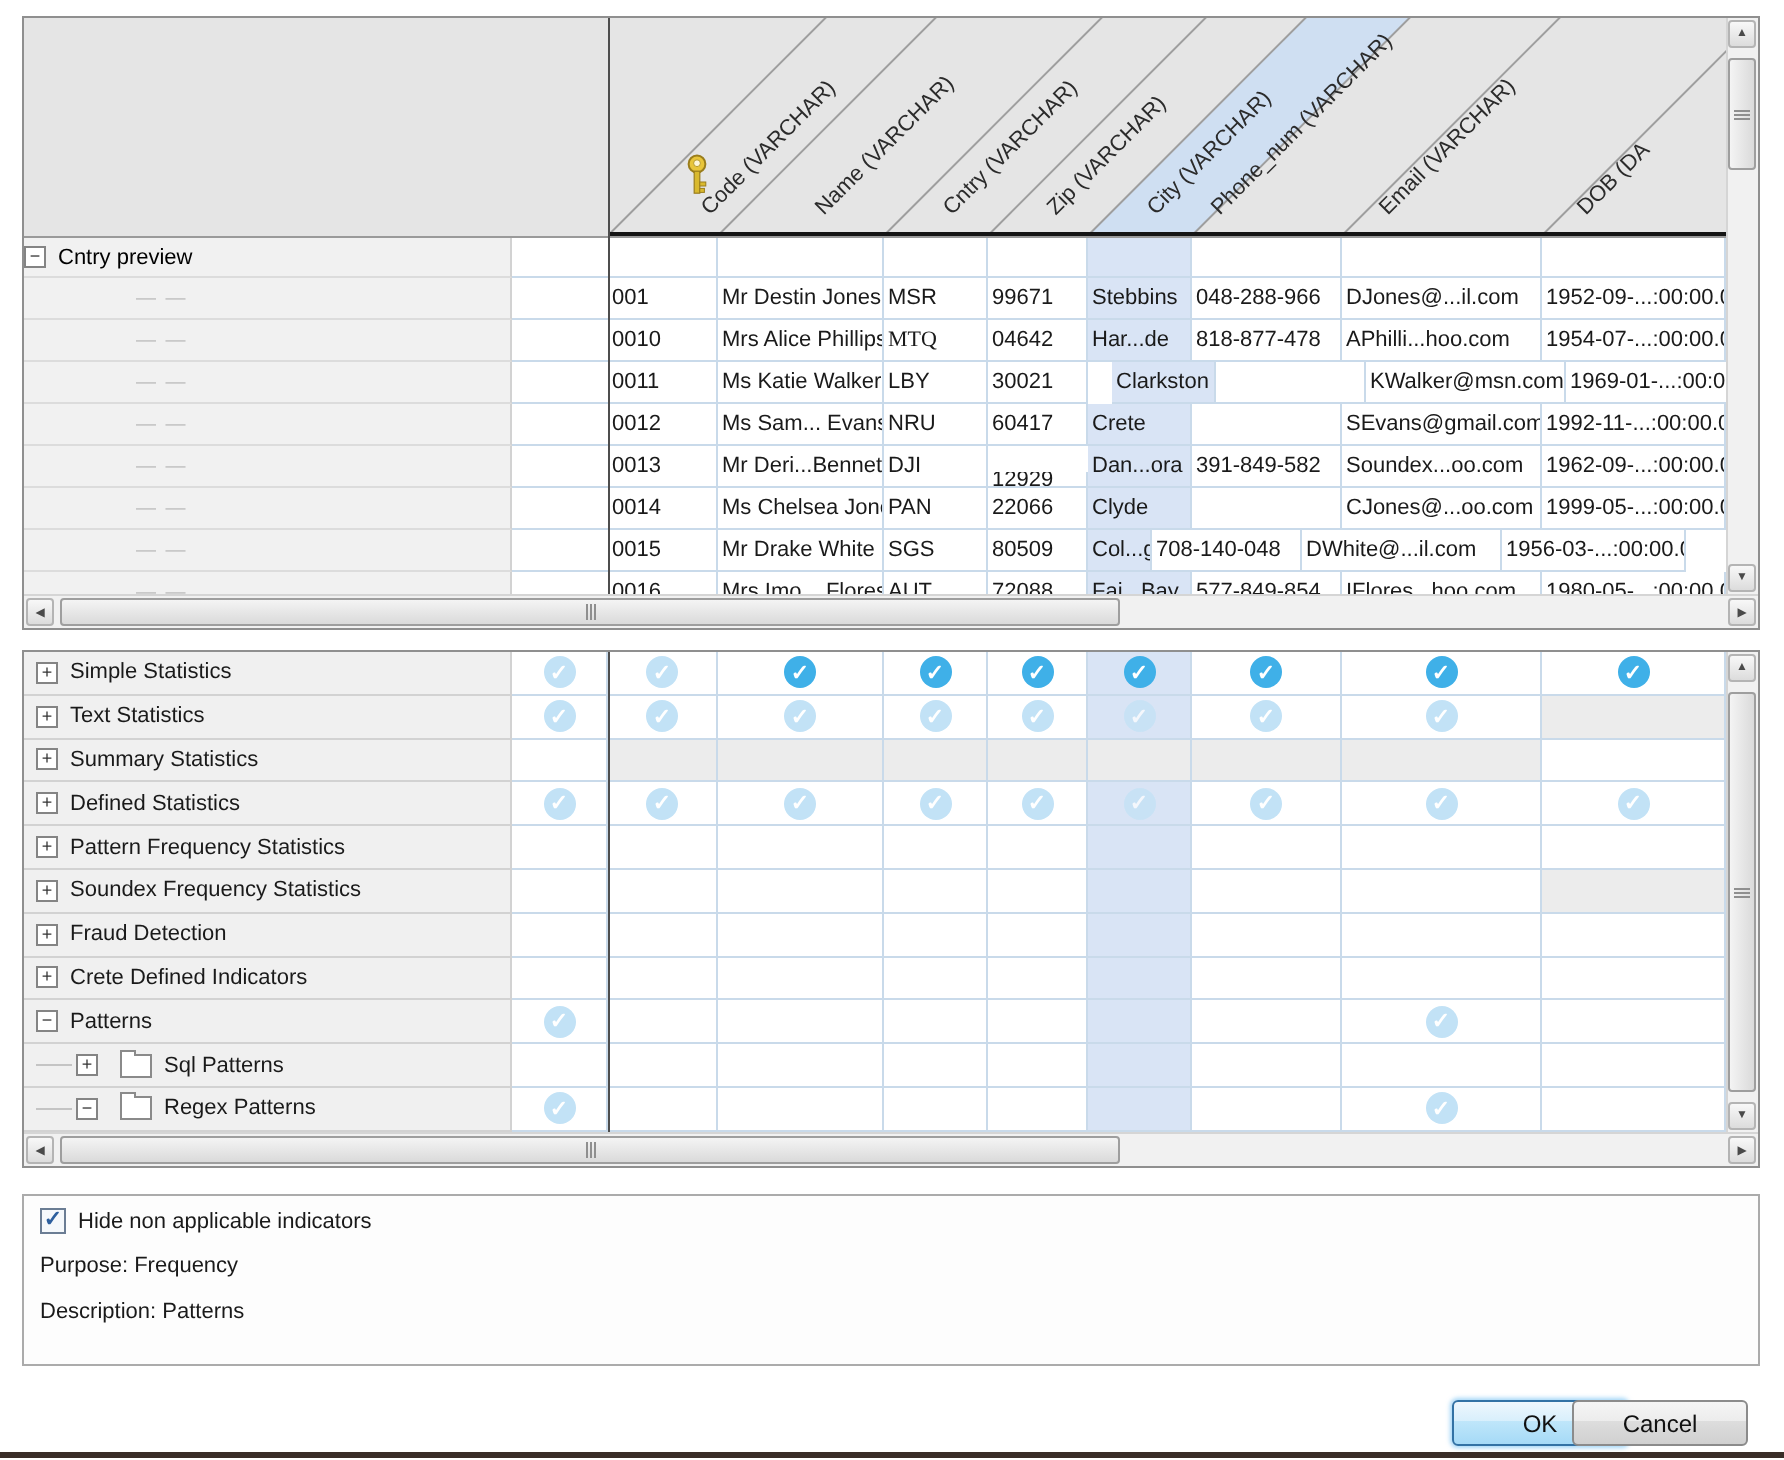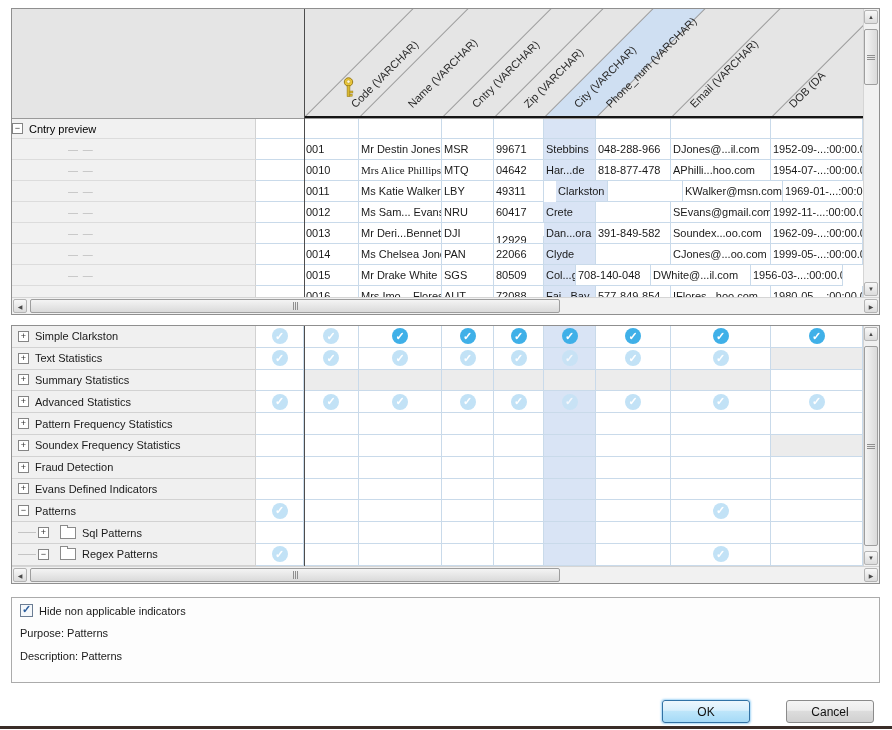--- a/index.html
+++ b/index.html
@@ -64,21 +64,21 @@
   
   .info-panel{position:absolute;left:11px;top:597px;width:869px;height:86px;border:1px solid #ababab;background:#fdfdfd;box-sizing:border-box;}
   .chk-row{position:absolute;left:8px;top:6px;display:flex;align-items:center;}
   .checkbox{width:13px;height:13px;border:1px solid #6b7d94;background:#f5f8fb;display:inline-flex;align-items:center;justify-content:center;margin-right:6px;box-sizing:border-box;}
   .cbmark{color:#2d5f9e;font-size:11px;font-weight:bold;margin-top:-2px;}
   .purpose-line{position:absolute;left:8px;top:29px;}
   .desc-line{position:absolute;left:8px;top:52px;}
 
   
   .btn{position:absolute;top:700px;width:88px;height:23px;font-family:"Liberation Sans",sans-serif;font-size:12px;color:#111;border-radius:3px;cursor:default;}
-  .btn.ok{left:662px;border:1px solid #3272a5;background:linear-gradient(#eef7fd,#d8effc 45%,#bfe6fa 46%,#a5daf7);box-shadow:0 0 2px 1px rgba(90,180,240,.55);}
+  .btn.ok{left:726px;border:1px solid #3272a5;background:linear-gradient(#eef7fd,#d8effc 45%,#bfe6fa 46%,#a5daf7);box-shadow:0 0 2px 1px rgba(90,180,240,.55);}
   .btn.cancel{left:786px;border:1px solid #8b8b8b;background:linear-gradient(#f5f5f5,#ececec 45%,#dddddd 46%,#d0d0d0);}
   .bottom-line{position:absolute;left:0;top:726px;width:892px;height:3px;background:#3a2d28;}
 </style>
 </head>
 <body>
 
 <div class="screen">
 
   <div class="tgrid">
     <div class="hdr" id="hdr-dyn">
@@ -139,37 +139,37 @@
           <div class="cell datacell" style="width: 75px;">048-288-966</div>
           <div class="cell datacell" style="width: 100px;">DJones@...il.com</div>
           <div class="cell datacell" style="width: 92px;">1952-09-...:00:00.0</div>
         </div>
         <div class="row" style="height: 21px;">
           <div class="cell treecell" style="width: 244px;">
             <span class="dashes">— —</span>
           </div>
           <div class="cell narrowcell" style="width: 48px;"></div>
           <div class="cell datacell" style="width: 55px;">0010</div>
-          <div class="cell datacell" style="width: 83px; font-family: Liberation Serif, serif;">Mrs Alice Phillips</div>
-          <div class="cell datacell" style="width: 52px;">MTQ</div>
+          <div class="cell datacell" style="width: 83px;">Mrs Alice Phillips</div>
+          <div class="cell datacell" style="width: 52px; font-family: Liberation Serif, serif;">MTQ</div>
           <div class="cell datacell" style="width: 50px;">04642</div>
           <div class="cell datacell city" style="width: 52px;">Har...de</div>
           <div class="cell datacell" style="width: 75px;">818-877-478</div>
           <div class="cell datacell" style="width: 100px;">APhilli...hoo.com</div>
           <div class="cell datacell" style="width: 92px;">1954-07-...:00:00.0</div>
         </div>
         <div class="row" style="height: 21px;">
           <div class="cell treecell" style="width: 244px;">
             <span class="dashes">— —</span>
           </div>
           <div class="cell narrowcell" style="width: 48px;"></div>
           <div class="cell datacell" style="width: 55px;">0011</div>
           <div class="cell datacell" style="width: 83px;">Ms Katie Walker</div>
           <div class="cell datacell" style="width: 52px;">LBY</div>
-          <div class="cell datacell" style="width: 50px;">49311</div>
+          <div class="cell datacell" style="width: 50px;">30021</div>
           <div class="cell datacell city" style="width: 52px; margin-left: 12px;">Clarkston</div>
           <div class="cell datacell" style="width: 75px;"></div>
           <div class="cell datacell" style="width: 100px;">KWalker@msn.com</div>
           <div class="cell datacell" style="width: 92px;">1969-01-...:00:00.0</div>
         </div>
         <div class="row" style="height: 21px;">
           <div class="cell treecell" style="width: 244px;">
             <span class="dashes">— —</span>
           </div>
           <div class="cell narrowcell" style="width: 48px;"></div>
@@ -255,21 +255,21 @@
       <div class="sb-btn right">▶</div>
     </div>
   </div>
 
   <div class="bgrid">
     <div class="frozen" style="height:240px;"></div>
     <div class="rowszone" id="indicator-rows">
         <div class="row" style="height: 21.8px;">
           <div class="cell labelcell" style="width: 244px;">
             <span class="exp">+</span>
-            <span>Simple Clarkston</span>
+            <span>Simple Statistics</span>
           </div>
           <div class="cell checkcell" style="width: 48px;">
             <span class="chk light">✓</span>
           </div>
           <div class="cell checkcell" style="width: 55px;">
             <span class="chk light">✓</span>
           </div>
           <div class="cell checkcell" style="width: 83px;">
             <span class="chk solid">✓</span>
           </div>
@@ -334,21 +334,21 @@
           <div class="cell checkcell na" style="width: 52px;"></div>
           <div class="cell checkcell na" style="width: 50px;"></div>
           <div class="cell checkcell city na" style="width: 52px;"></div>
           <div class="cell checkcell na" style="width: 75px;"></div>
           <div class="cell checkcell na" style="width: 100px;"></div>
           <div class="cell checkcell" style="width: 92px;"></div>
         </div>
         <div class="row" style="height: 21.8px;">
           <div class="cell labelcell" style="width: 244px;">
             <span class="exp">+</span>
-            <span>Advanced Statistics</span>
+            <span>Defined Statistics</span>
           </div>
           <div class="cell checkcell" style="width: 48px;">
             <span class="chk light">✓</span>
           </div>
           <div class="cell checkcell" style="width: 55px;">
             <span class="chk light">✓</span>
           </div>
           <div class="cell checkcell" style="width: 83px;">
             <span class="chk light">✓</span>
           </div>
@@ -412,21 +412,21 @@
           <div class="cell checkcell" style="width: 52px;"></div>
           <div class="cell checkcell" style="width: 50px;"></div>
           <div class="cell checkcell city" style="width: 52px;"></div>
           <div class="cell checkcell" style="width: 75px;"></div>
           <div class="cell checkcell" style="width: 100px;"></div>
           <div class="cell checkcell" style="width: 92px;"></div>
         </div>
         <div class="row" style="height: 21.8px;">
           <div class="cell labelcell" style="width: 244px;">
             <span class="exp">+</span>
-            <span>Evans Defined Indicators</span>
+            <span>Crete Defined Indicators</span>
           </div>
           <div class="cell checkcell" style="width: 48px;"></div>
           <div class="cell checkcell" style="width: 55px;"></div>
           <div class="cell checkcell" style="width: 83px;"></div>
           <div class="cell checkcell" style="width: 52px;"></div>
           <div class="cell checkcell" style="width: 50px;"></div>
           <div class="cell checkcell city" style="width: 52px;"></div>
           <div class="cell checkcell" style="width: 75px;"></div>
           <div class="cell checkcell" style="width: 100px;"></div>
           <div class="cell checkcell" style="width: 92px;"></div>
@@ -506,20 +506,20 @@
     </div>
   </div>
 
   <div class="info-panel">
     <div class="chk-row">
       <span class="checkbox">
           <span class="cbmark">✓</span>
         </span>
       <span>Hide non applicable indicators</span>
     </div>
-    <div class="purpose-line">Purpose: Patterns</div>
+    <div class="purpose-line">Purpose: Frequency</div>
     <div class="desc-line">Description: Patterns</div>
   </div>
 
   <button class="btn ok">OK</button>
   <button class="btn cancel">Cancel</button>
   <div class="bottom-line"></div>
 </div>
 
 </body></html>

